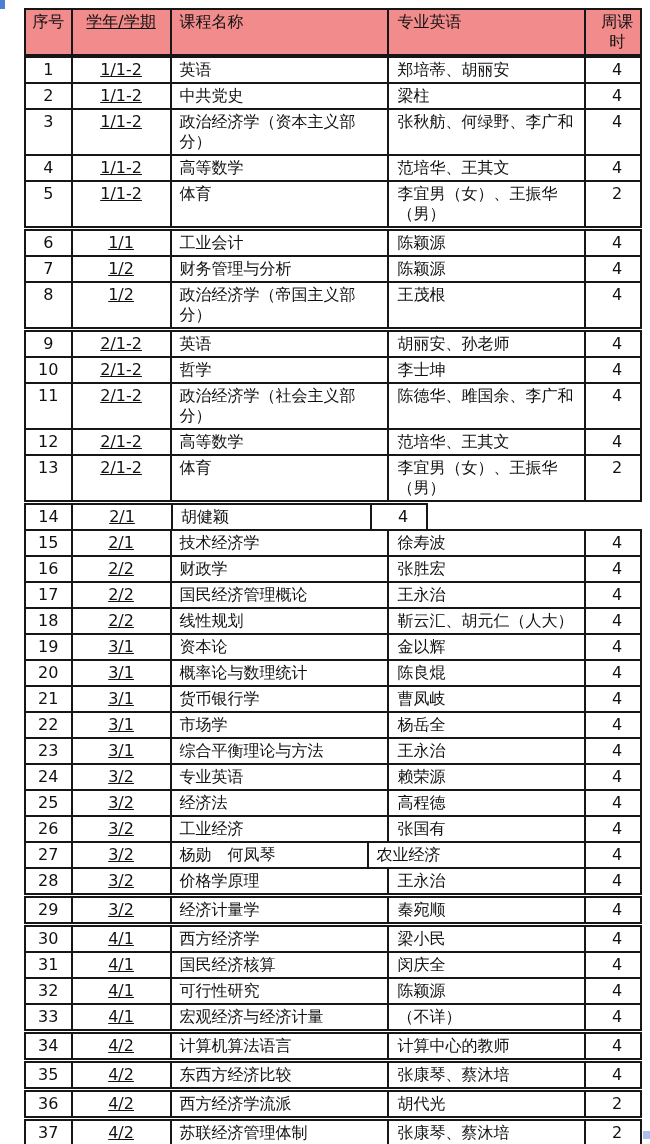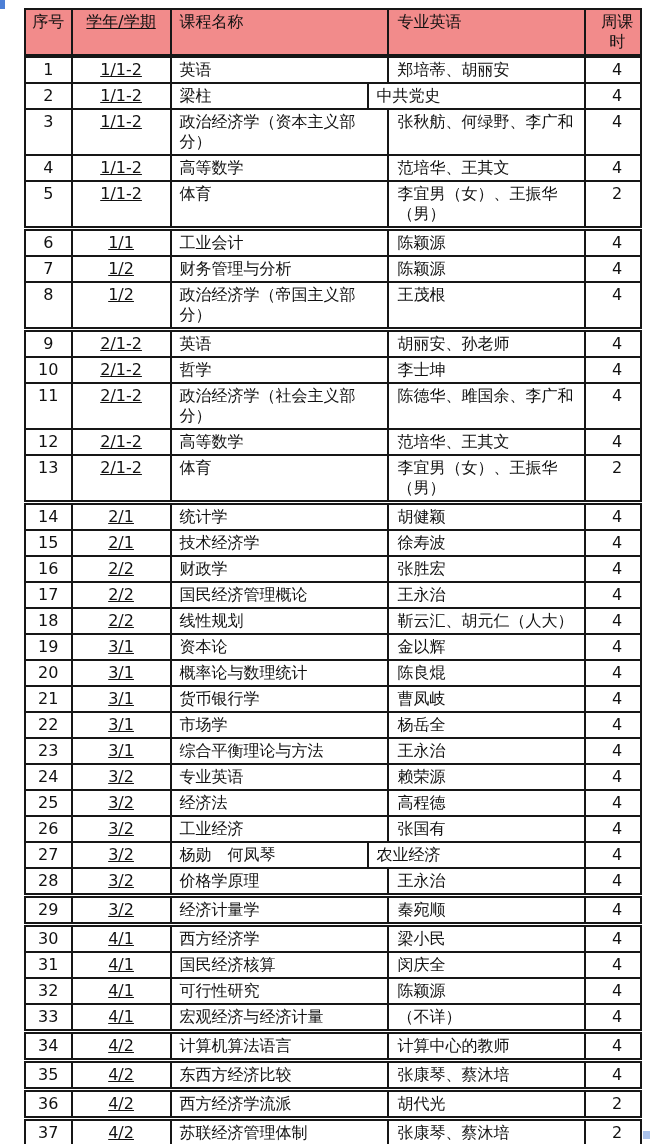--- a/index.html
+++ b/index.html
@@ -58,22 +58,22 @@
     <div class="cell c1">1</div>
     <div class="cell c2">1/1-2</div>
     <div class="cell c3">英语</div>
     <div class="cell c4">郑培蒂、胡丽安</div>
     <div class="cell c5">4</div>
   </div>
 
   <div class="row">
     <div class="cell c1">2</div>
     <div class="cell c2">1/1-2</div>
+    <div class="cell c3">中共党史</div>
     <div class="cell c4">梁柱</div>
-    <div class="cell c3">中共党史</div>
     <div class="cell c5">4</div>
   </div>
 
   <div class="row">
     <div class="cell c1">3</div>
     <div class="cell c2">1/1-2</div>
     <div class="cell c3">政治经济学（资本主义部分）</div>
     <div class="cell c4">张秋舫、何绿野、李广和</div>
     <div class="cell c5">4</div>
   </div>
@@ -154,21 +154,20 @@
     <div class="cell c1">13</div>
     <div class="cell c2">2/1-2</div>
     <div class="cell c3">体育</div>
     <div class="cell c4">李宜男（女）、王振华（男）</div>
     <div class="cell c5">2</div>
   </div>
 
   <div class="row gap">
     <div class="cell c1">14</div>
     <div class="cell c2">2/1</div>
-    <div class="cell c3">统计学</div>
     <div class="cell c4">胡健颖</div>
     <div class="cell c5">4</div>
   </div>
 
   <div class="row">
     <div class="cell c1">15</div>
     <div class="cell c2">2/1</div>
     <div class="cell c3">技术经济学</div>
     <div class="cell c4">徐寿波</div>
     <div class="cell c5">4</div>

